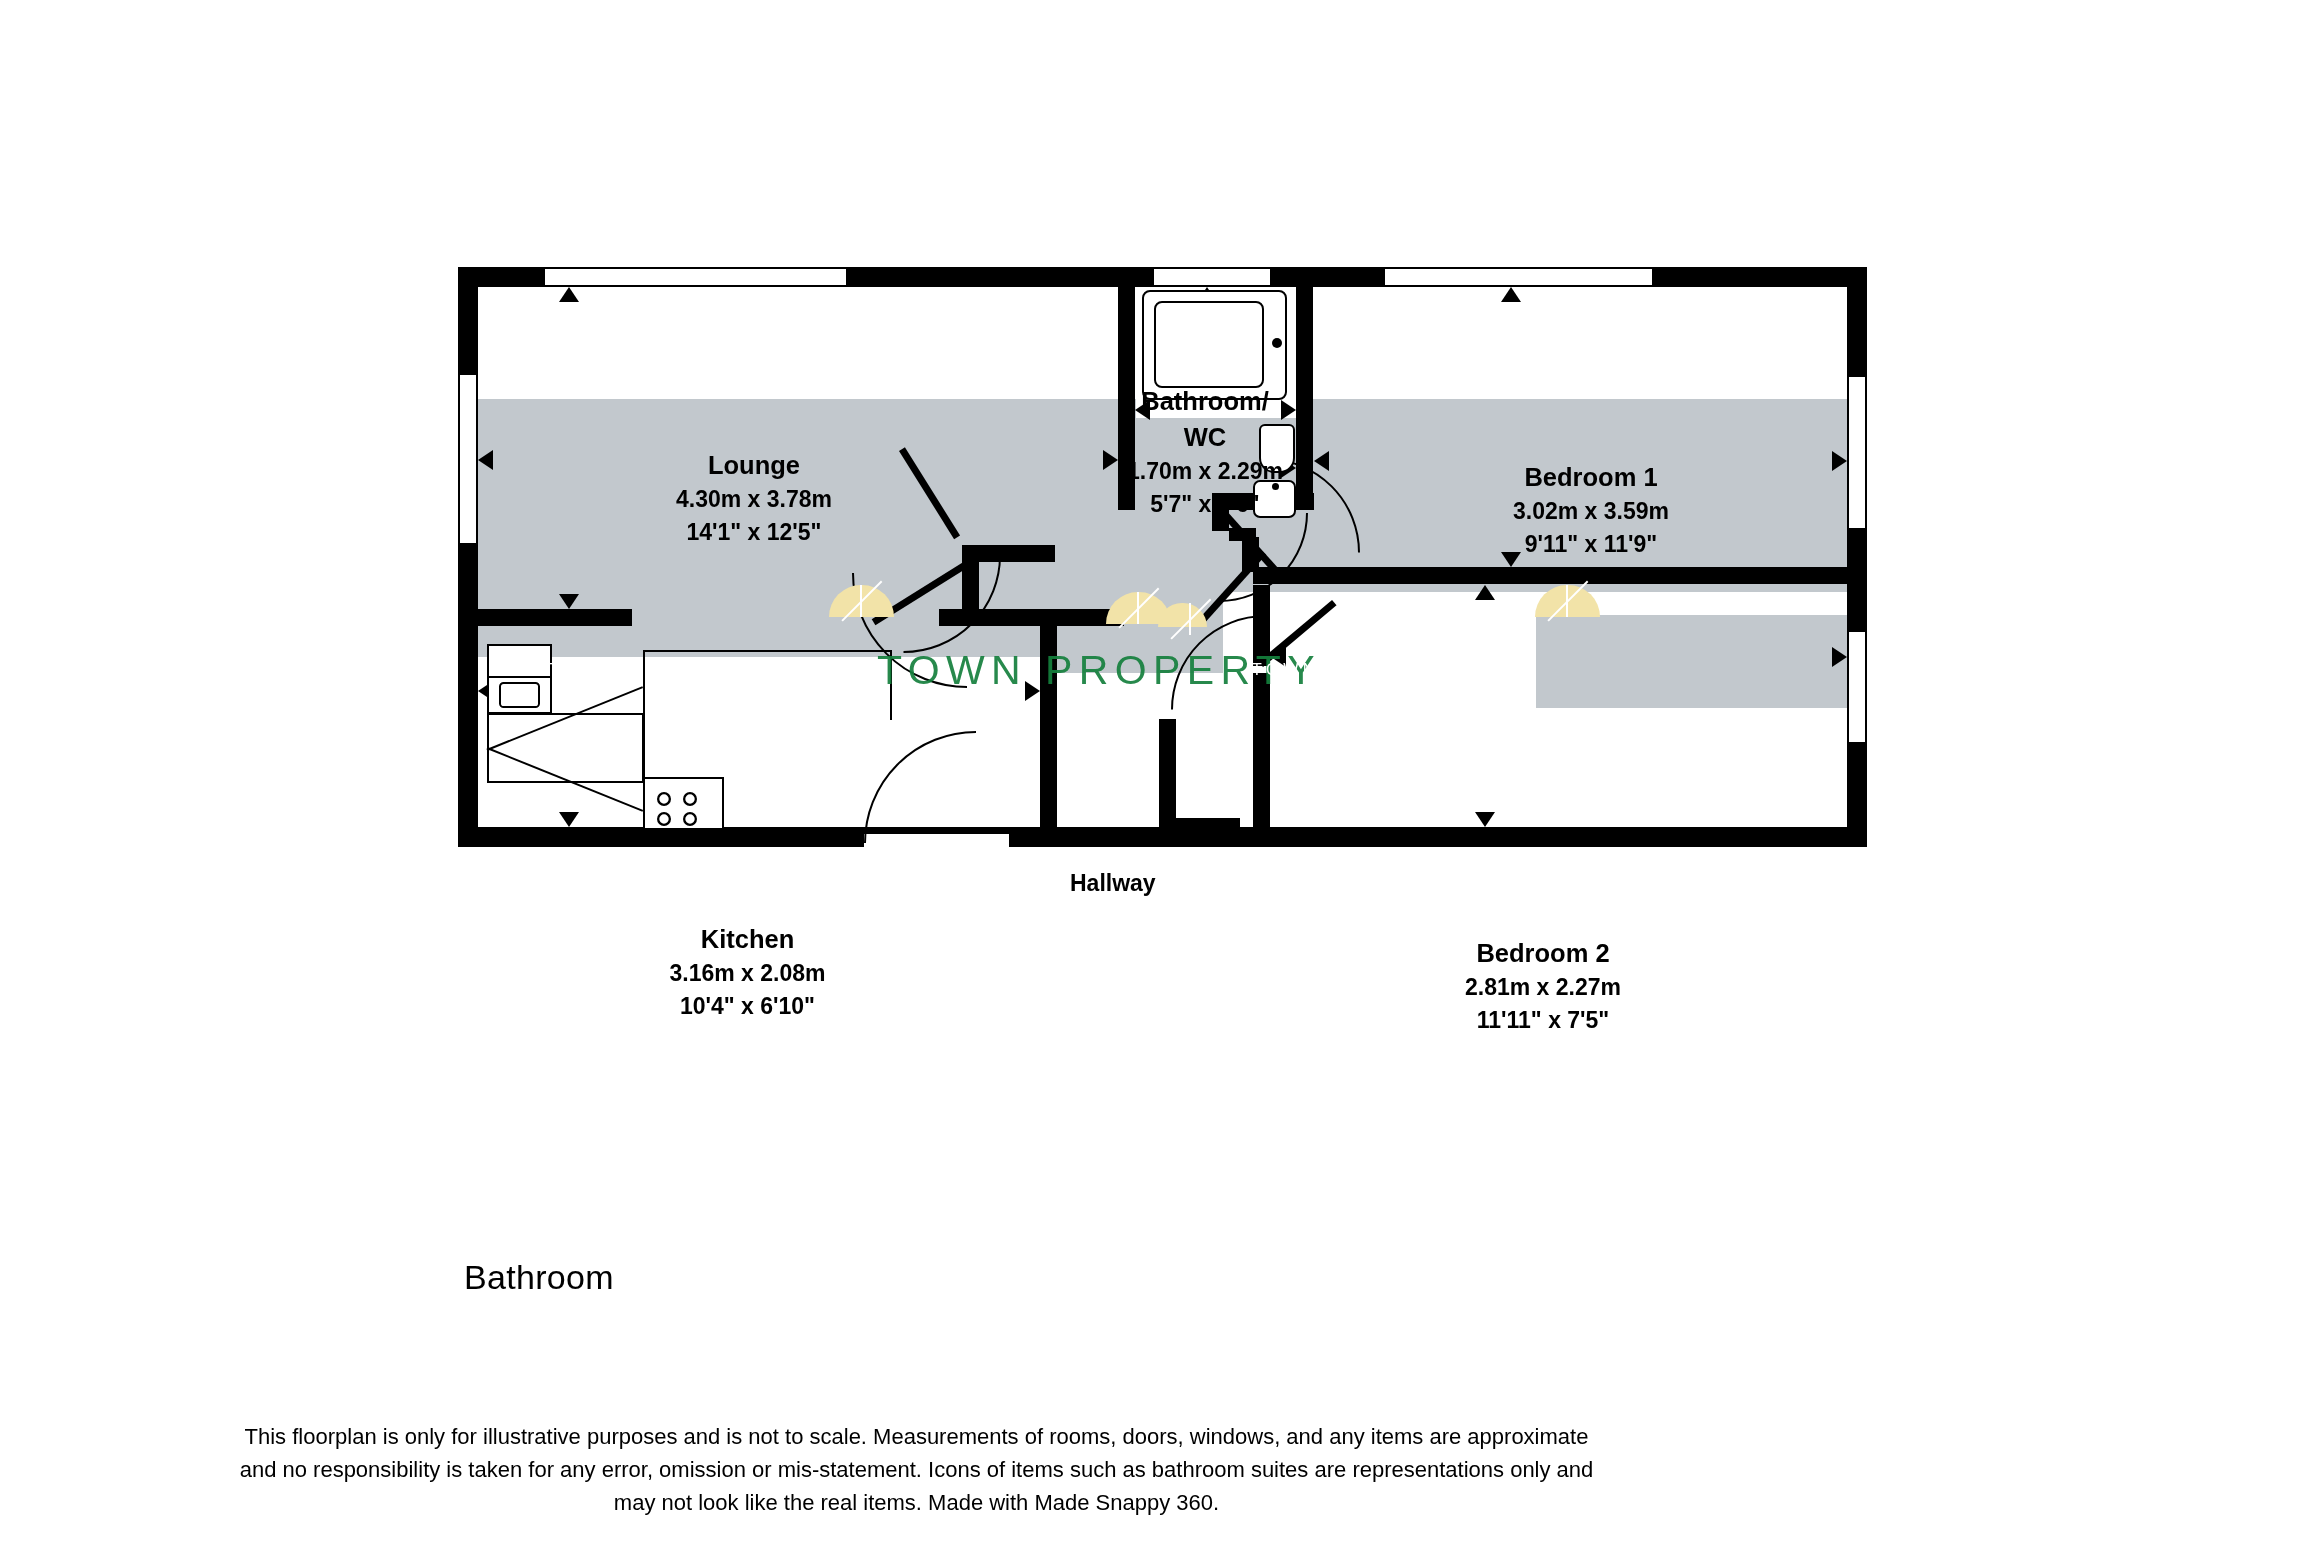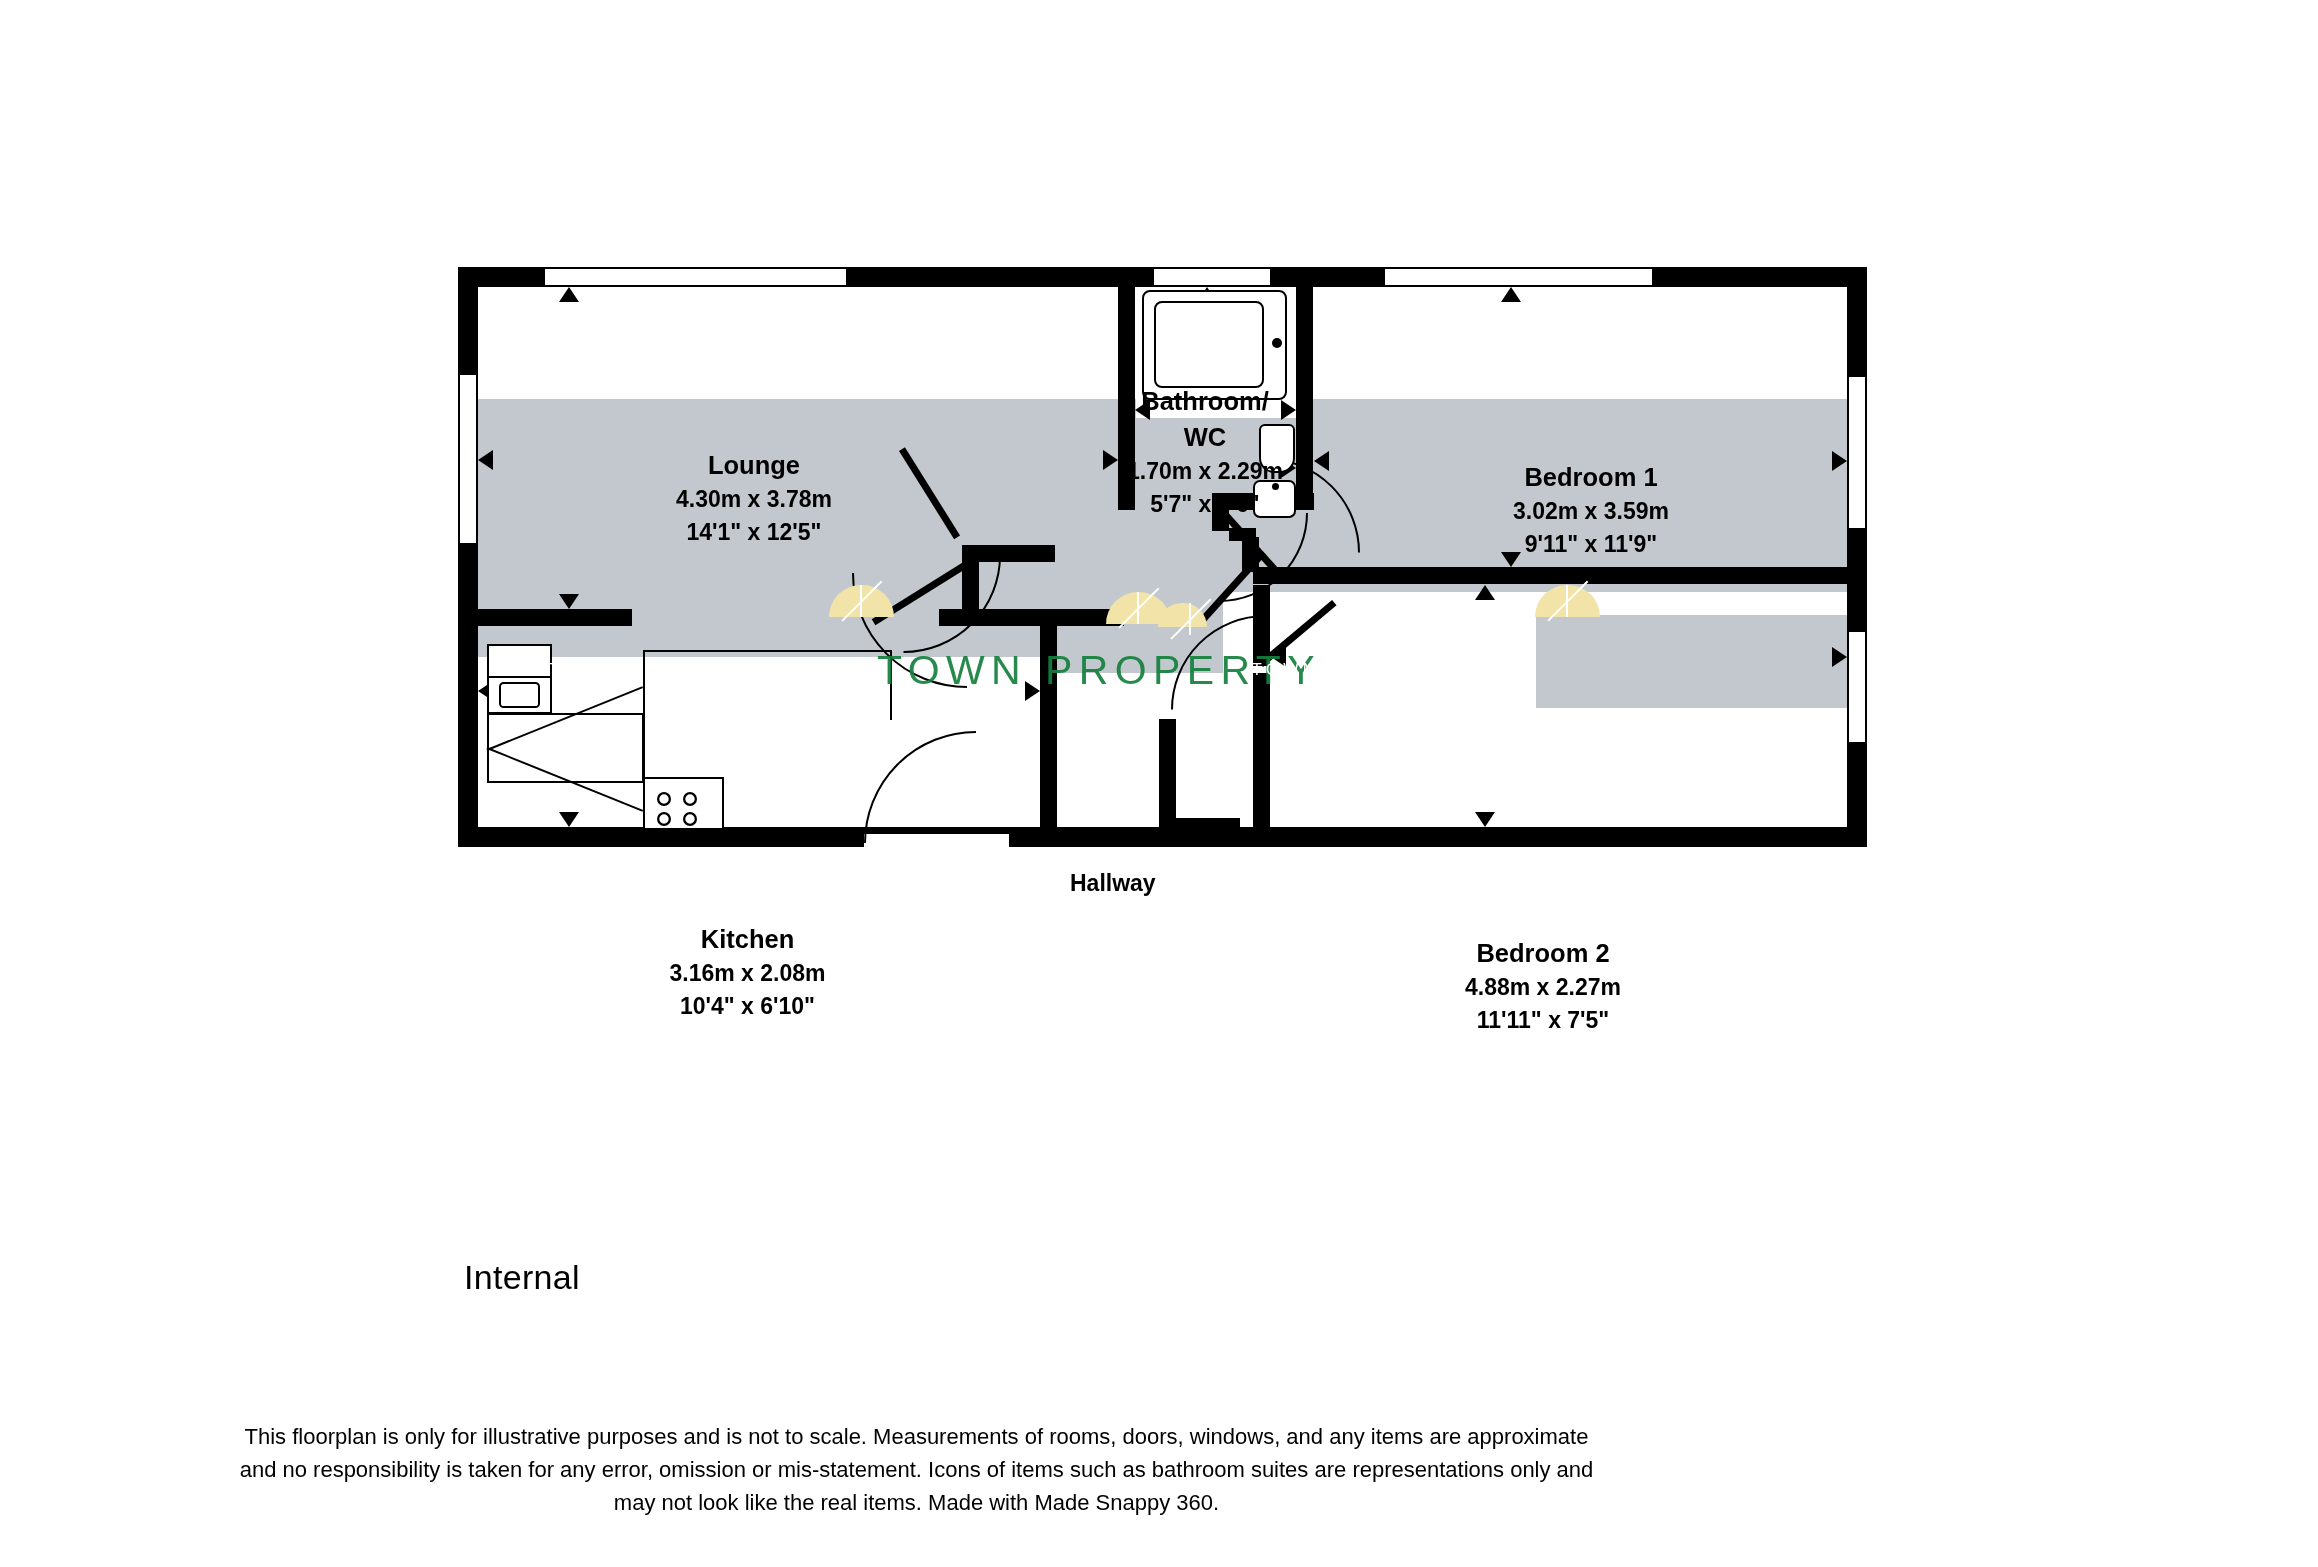--- a/index.html
+++ b/index.html
@@ -345,35 +345,35 @@
     </div>
 
     <div class="room-label" style="left:1017px; top:192px; width:232px;">
       <div class="nm">Bedroom 1</div>
       <div class="dim">3.02m x 3.59m</div>
       <div class="dim">9'11" x 11'9"</div>
     </div>
 
     <div class="room-label" style="left:969px; top:668px; width:232px;">
       <div class="nm">Bedroom 2</div>
-      <div class="dim">4.88m x 2.27m</div>
+      <div class="dim">2.81m x 2.27m</div>
       <div class="dim">11'11" x 7'5"</div>
     </div>
 
     <div class="room-label" style="left:168px; top:654px; width:243px;">
       <div class="nm">Kitchen</div>
       <div class="dim">3.16m x 2.08m</div>
       <div class="dim">10'4" x 6'10"</div>
     </div>
 
     <div class="hall-label" style="left:612px; top:603px;">Hallway</div>
 
   </div>
 
-  <div class="floorplan-title">Internal</div>
+  <div class="floorplan-title">Bathroom</div>
 
   <div class="disclaimer">
     <div>This floorplan is only for illustrative purposes and is not to scale. Measurements of rooms, doors, windows, and any items are approximate</div>
     <div>and no responsibility is taken for any error, omission or mis-statement. Icons of items such as bathroom suites are representations only and</div>
     <div>may not look like the real items. Made with Made Snappy 360.</div>
   </div>
 
 </div>
 
 

